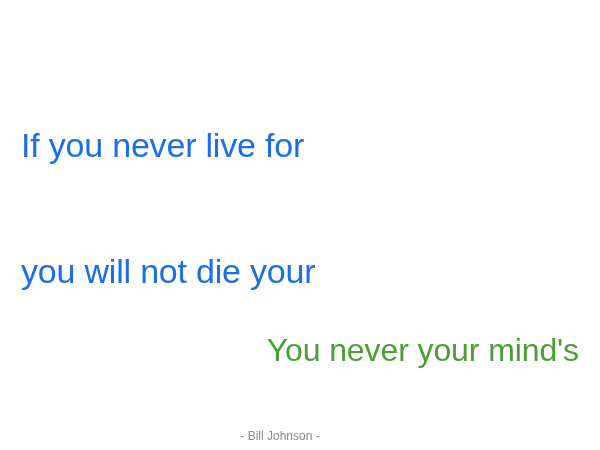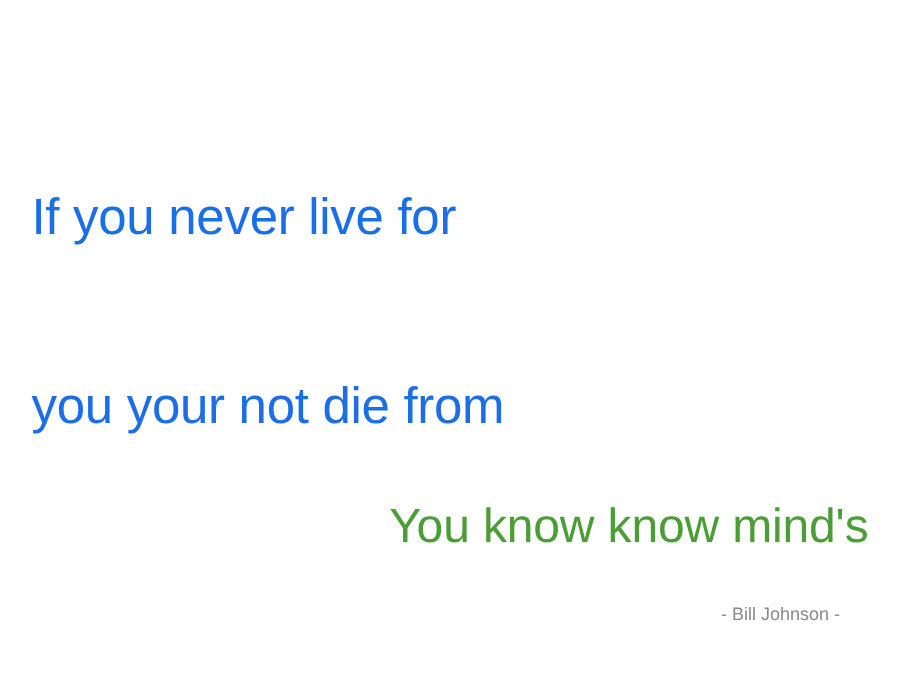--- a/index.html
+++ b/index.html
@@ -48,42 +48,42 @@
     font-weight: 400;
     letter-spacing: -0.1px;
     white-space: pre;
   }
   .stanza-secondary .line {
     display: block;
   }
   .attribution {
     position: absolute;
     left: 0;
-    top: 401px;
+    top: 428px;
     width: 560px;
-    text-align: right;
+    text-align: center;
     color: #8a8a8a;
     font-size: 12px;
     line-height: 16px;
     font-weight: 400;
     white-space: pre;
   }
 </style>
 </head>
 <body>
 
 <div class="quote-card">
 
   <div class="stanza-primary">
     <span class="line">If you never live for</span>
-    <span class="line">you your not die from</span>
+    <span class="line">you will not die your</span>
     
   </div>
 
   <div class="stanza-secondary">
-    <span class="line">You know know mind's</span>
+    <span class="line">You never your mind's</span>
     
     
   </div>
 
   <div class="attribution">- Bill Johnson -</div>
 
 </div>
 
 </body></html>

